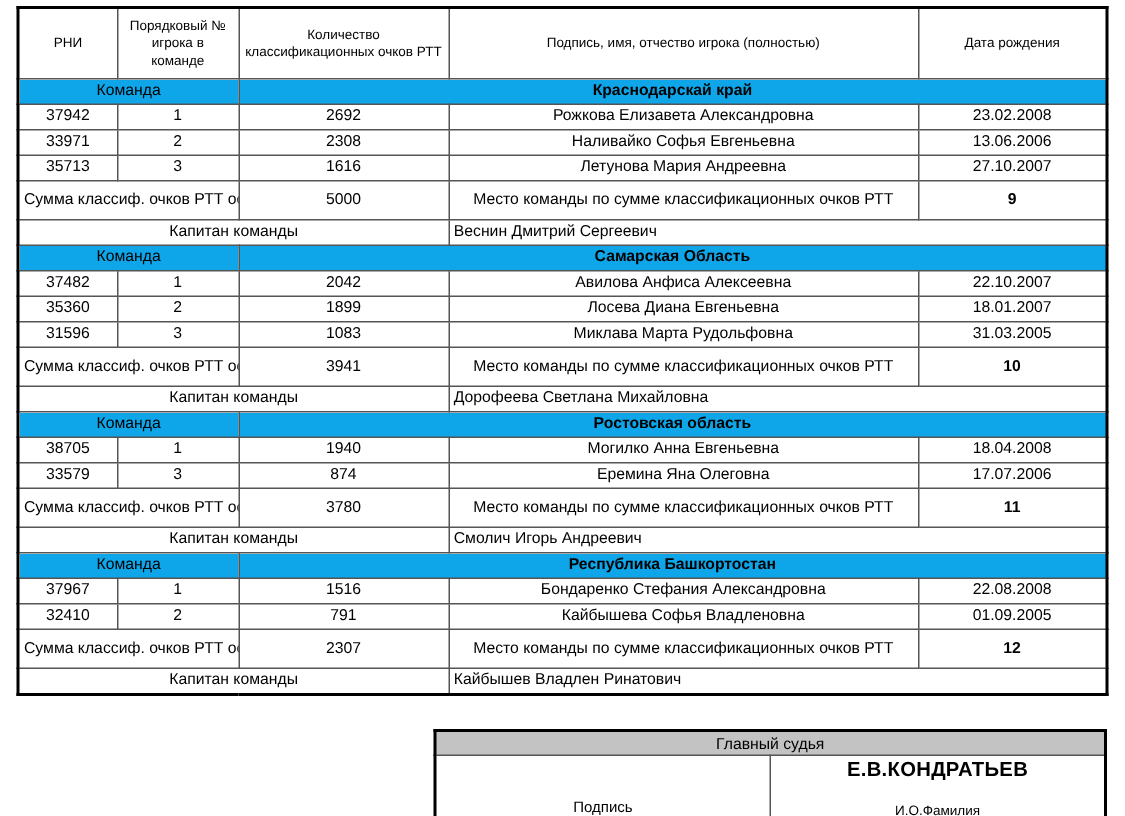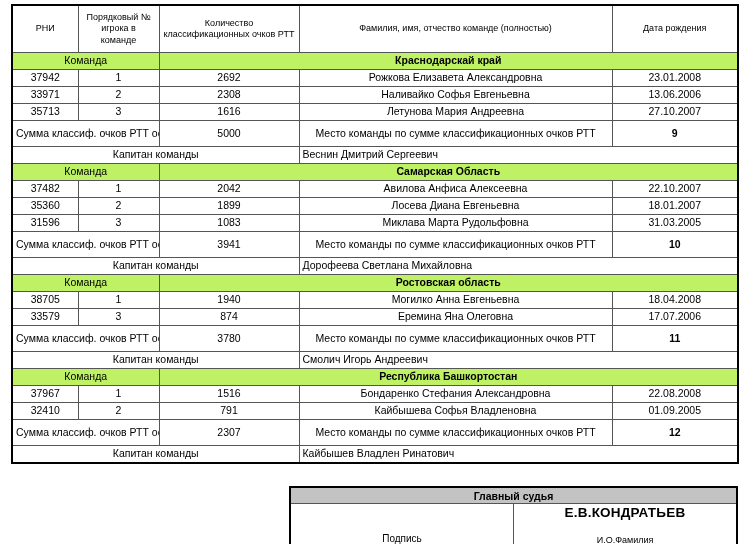--- a/index.html
+++ b/index.html
@@ -53,21 +53,21 @@
     text-align: center;
     font-size: 9px;
     line-height: 1.25;
     white-space: normal;
     padding: 2px 4px;
   }
 
   
   tr.team td {
     height: 16px;
-    background: #bef264;
+    background: #0ea5e9;
   }
   td.team-label {
     text-align: center;
     font-size: 10.5px;
   }
   td.team-name {
     text-align: center;
     font-size: 13px;
     font-weight: bold;
     background: #c3c3c3;
@@ -133,21 +133,21 @@
   }
   table.sign td {
     border: 1px solid #555;
     background: #ffffff;
   }
   tr.sign-head td {
     height: 13px;
     background: #c3c3c3;
     text-align: center;
     font-size: 10.5px;
-    font-weight: bold;
+    font-weight: normal;
   }
   tr.sign-body td { height: 38px; vertical-align: bottom; }
   td.sign-line {
     width: 227px;
     text-align: center;
     font-size: 10px;
     padding-bottom: 4px;
   }
   td.sign-judge {
     text-align: center;
@@ -173,33 +173,33 @@
         <col class="c-num">
         <col class="c-points">
         <col class="c-name">
         <col class="c-birth">
     </colgroup>
     <tbody>
         <tr class="head">
           <td>РНИ</td>
           <td>Порядковый № игрока в команде</td>
           <td>Количество классификационных очков РТТ</td>
-          <td>Фамилия, имя, отчество команде (полностью)</td>
+          <td>Подпись, имя, отчество игрока (полностью)</td>
           <td>Дата рождения</td>
         </tr>
         <tr class="team">
           <td class="team-label" colspan="2">Команда</td>
           <td class="team-name" colspan="3">Краснодарскай край</td>
         </tr>
         <tr class="player">
           <td class="rni">37942</td>
           <td class="pnum">1</td>
           <td class="pts">2692</td>
           <td class="pname">Рожкова Елизавета Александровна</td>
-          <td class="pbirth">23.01.2008</td>
+          <td class="pbirth">23.02.2008</td>
         </tr>
         <tr class="player">
           <td class="rni">33971</td>
           <td class="pnum">2</td>
           <td class="pts">2308</td>
           <td class="pname">Наливайко Софья Евгеньевна</td>
           <td class="pbirth">13.06.2006</td>
         </tr>
         <tr class="player">
           <td class="rni">35713</td>

